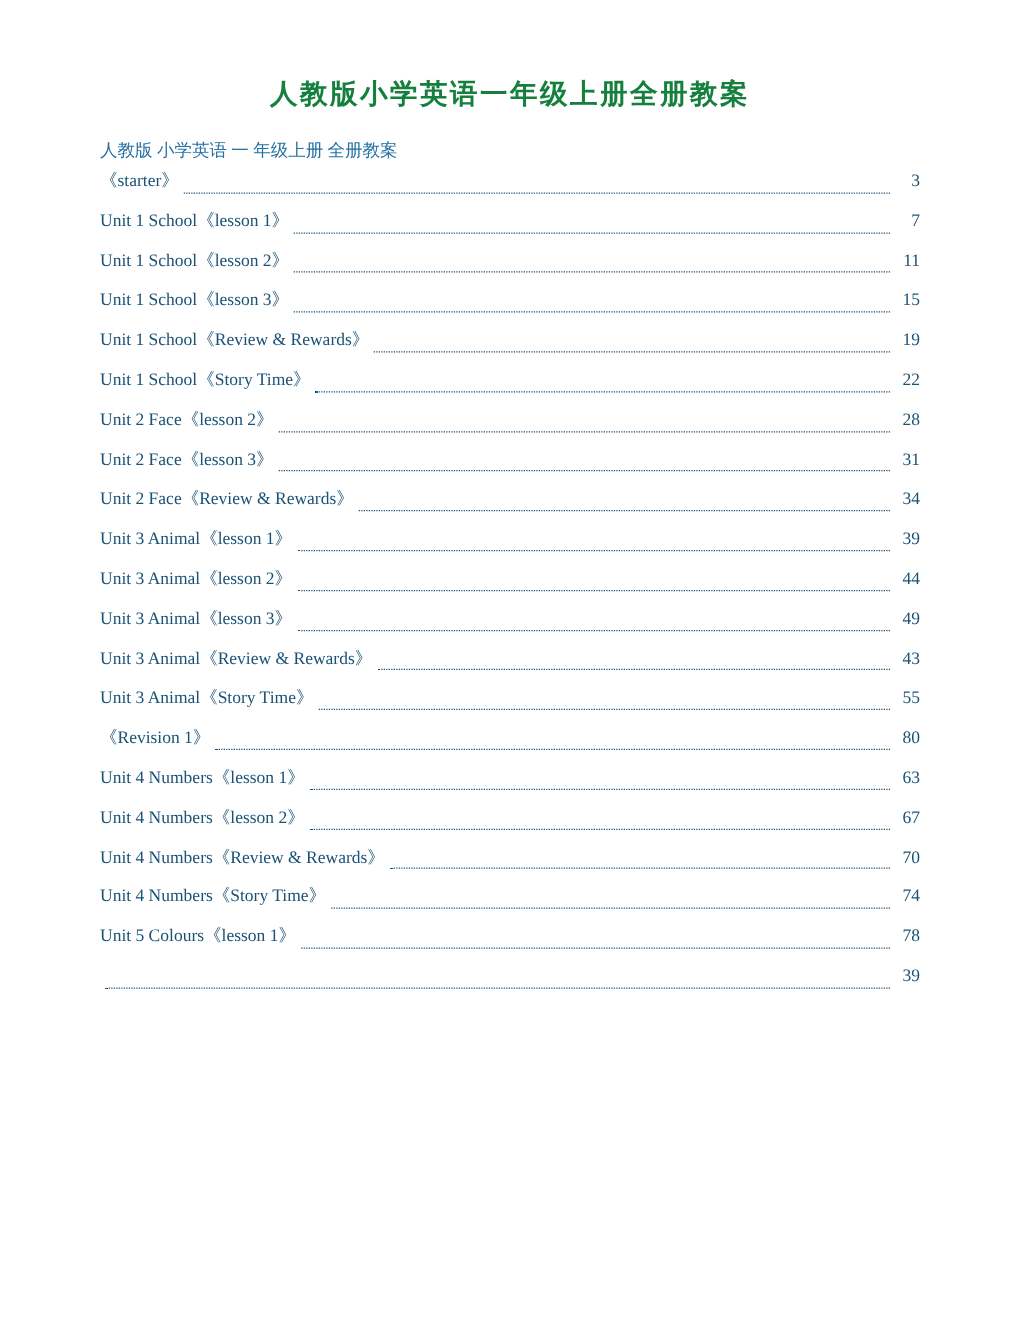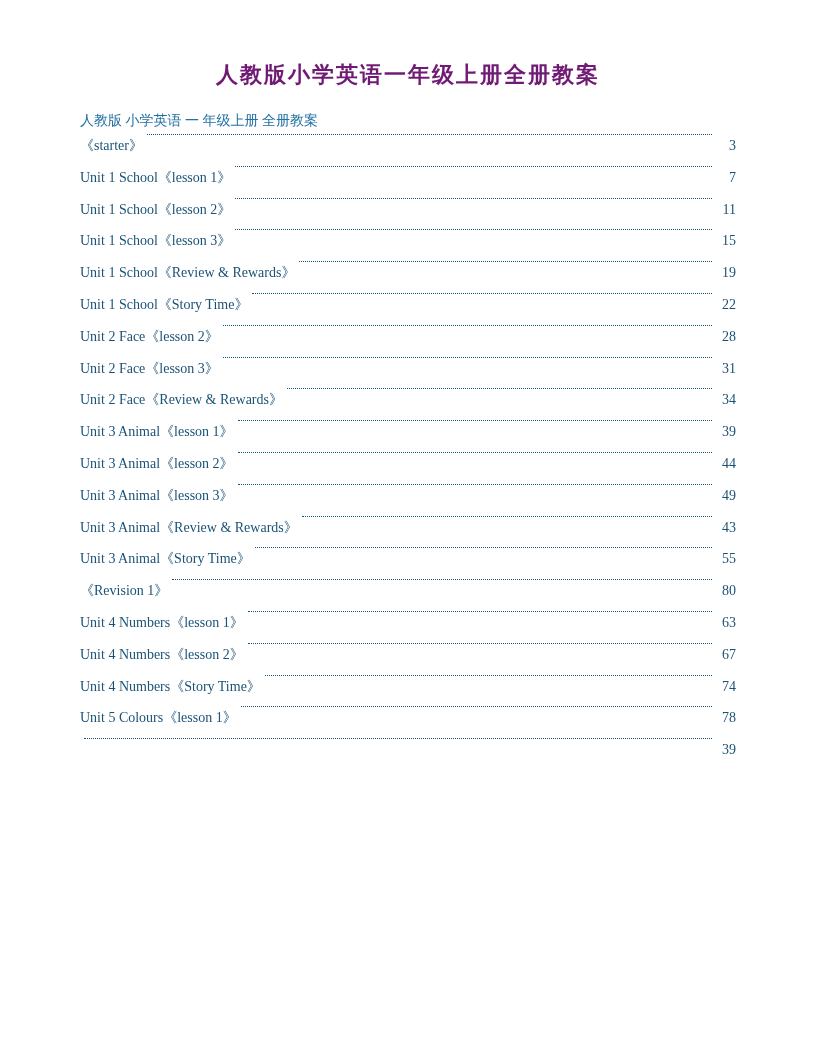--- a/index.html
+++ b/index.html
@@ -11,37 +11,37 @@
     body {
       width: 816px;
       min-height: 1056px;
       background: #ffffff;
       font-family: "SimSun", "宋体", serif;
       padding: 60px 80px 60px 80px;
     }
 
     .main-title {
       text-align: center;
-      color: #701a75;
+      color: #15803d;
       font-size: 22px;
       font-weight: bold;
       margin-bottom: 22px;
       font-family: "SimHei", "黑体", sans-serif;
       letter-spacing: 2px;
     }
 
     .subtitle {
       color: #2471a3;
       font-size: 14px;
       margin-bottom: 4px;
     }
 
     .toc-item {
       display: flex;
-      align-items: flex-start;
+      align-items: flex-end;
       margin-bottom: 8px;
       color: #1a5276;
       font-size: 14px;
       line-height: 1.7;
     }
 
     .toc-label {
       white-space: nowrap;
       color: #1a5276;
       font-size: 14px;
@@ -149,20 +149,25 @@
       <span class="toc-label">Unit 4 Numbers《lesson 1》</span>
       <span class="toc-dots"></span>
       <span class="toc-page">63</span>
     </div>
     <div class="toc-item">
       <span class="toc-label">Unit 4 Numbers《lesson 2》</span>
       <span class="toc-dots"></span>
       <span class="toc-page">67</span>
     </div>
     <div class="toc-item">
+      <span class="toc-label">Unit 4 Numbers《Review &amp; Rewards》</span>
+      <span class="toc-dots"></span>
+      <span class="toc-page">70</span>
+    </div>
+    <div class="toc-item">
       <span class="toc-label">Unit 4 Numbers《Story Time》</span>
       <span class="toc-dots"></span>
       <span class="toc-page">74</span>
     </div>
     <div class="toc-item">
       <span class="toc-label">Unit 5 Colours《lesson 1》</span>
       <span class="toc-dots"></span>
       <span class="toc-page">78</span>
     </div>
     <div class="toc-item">

